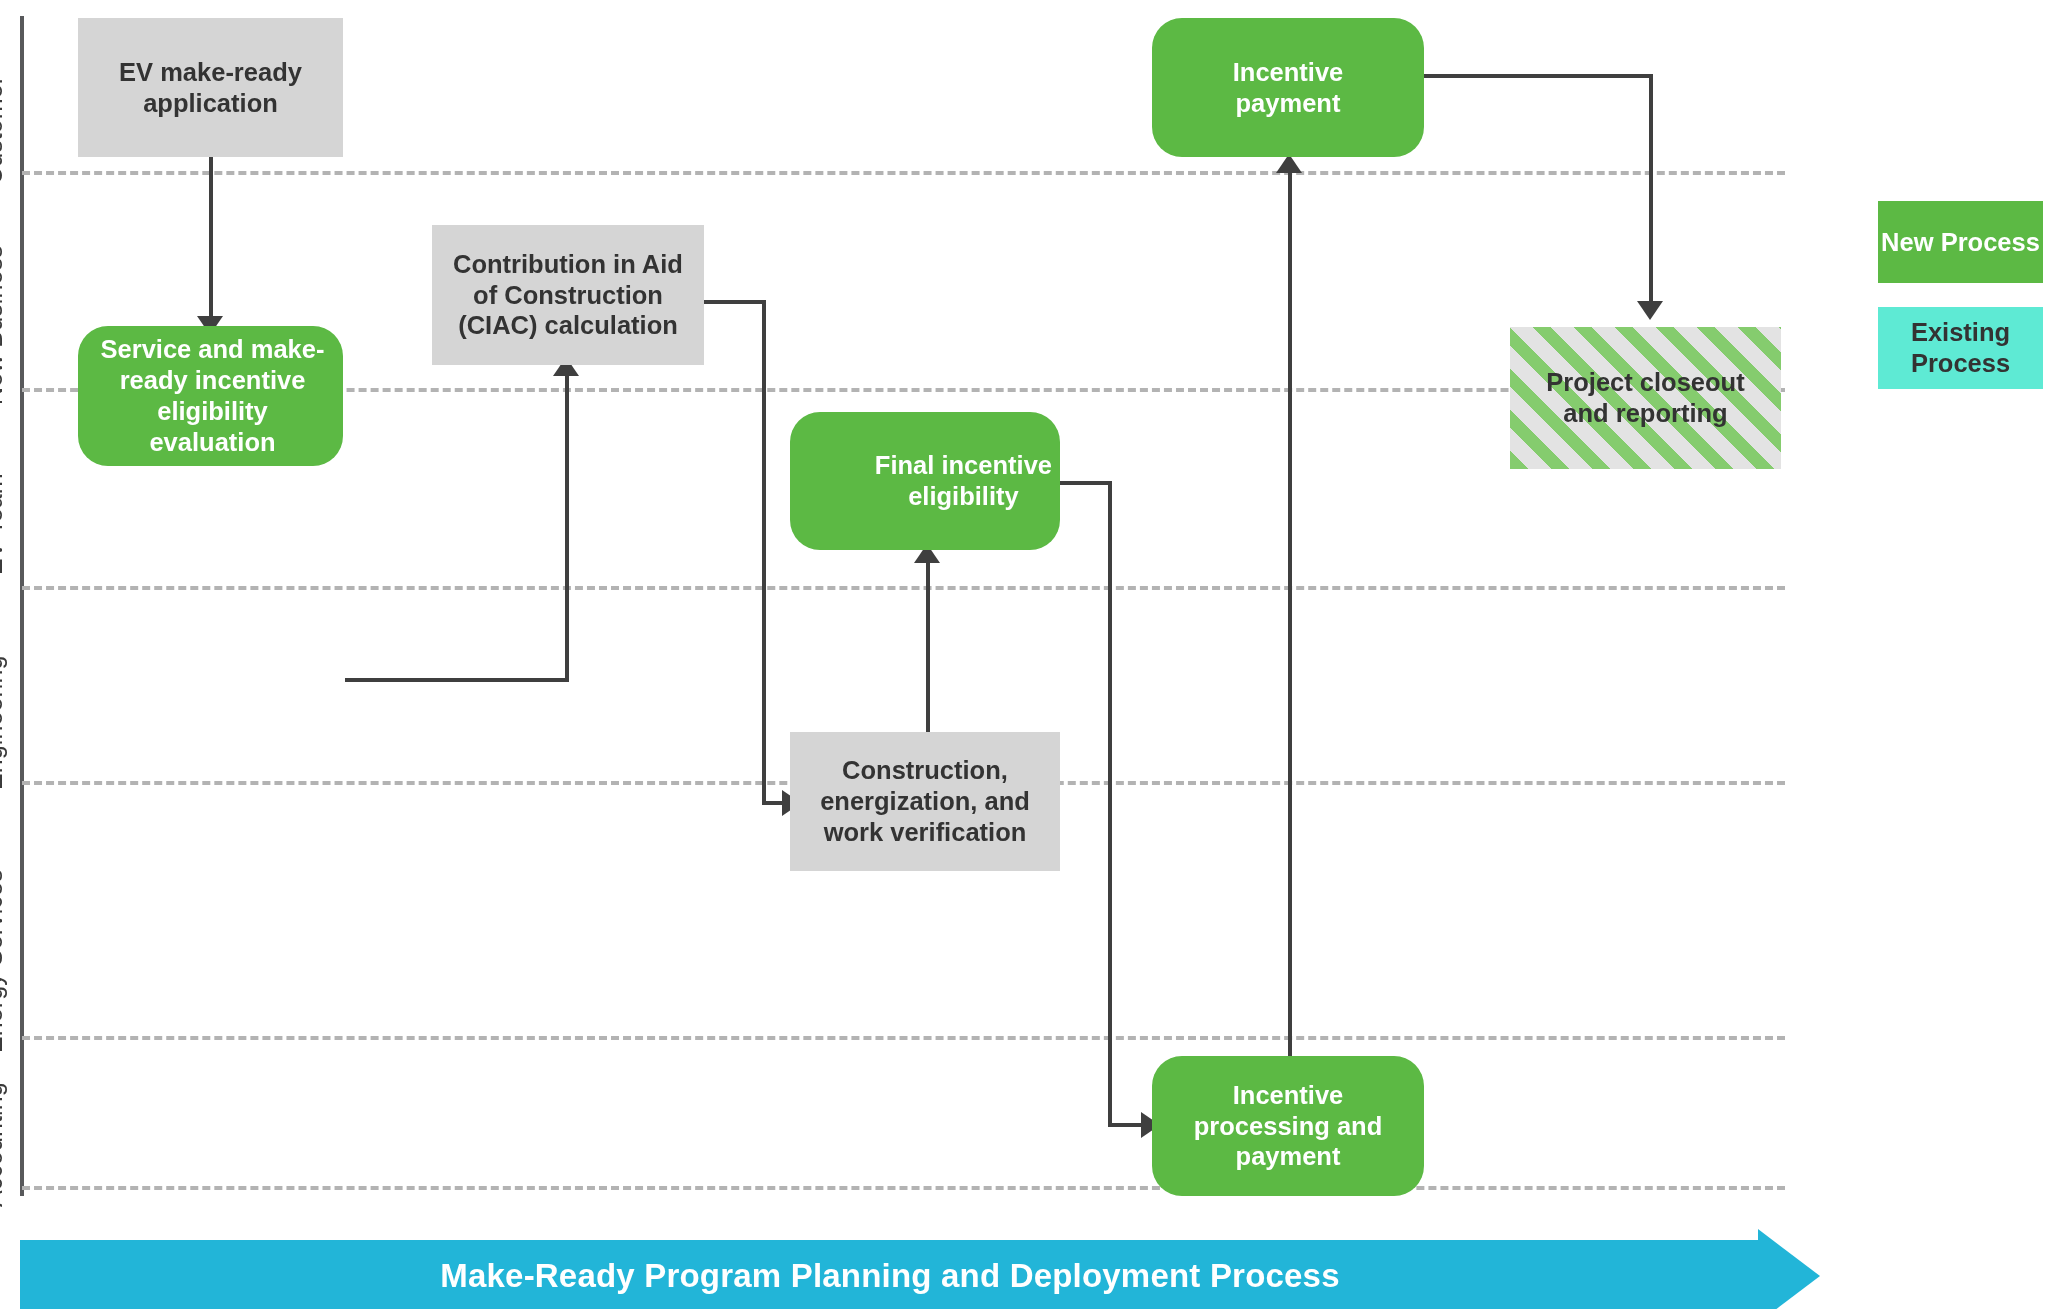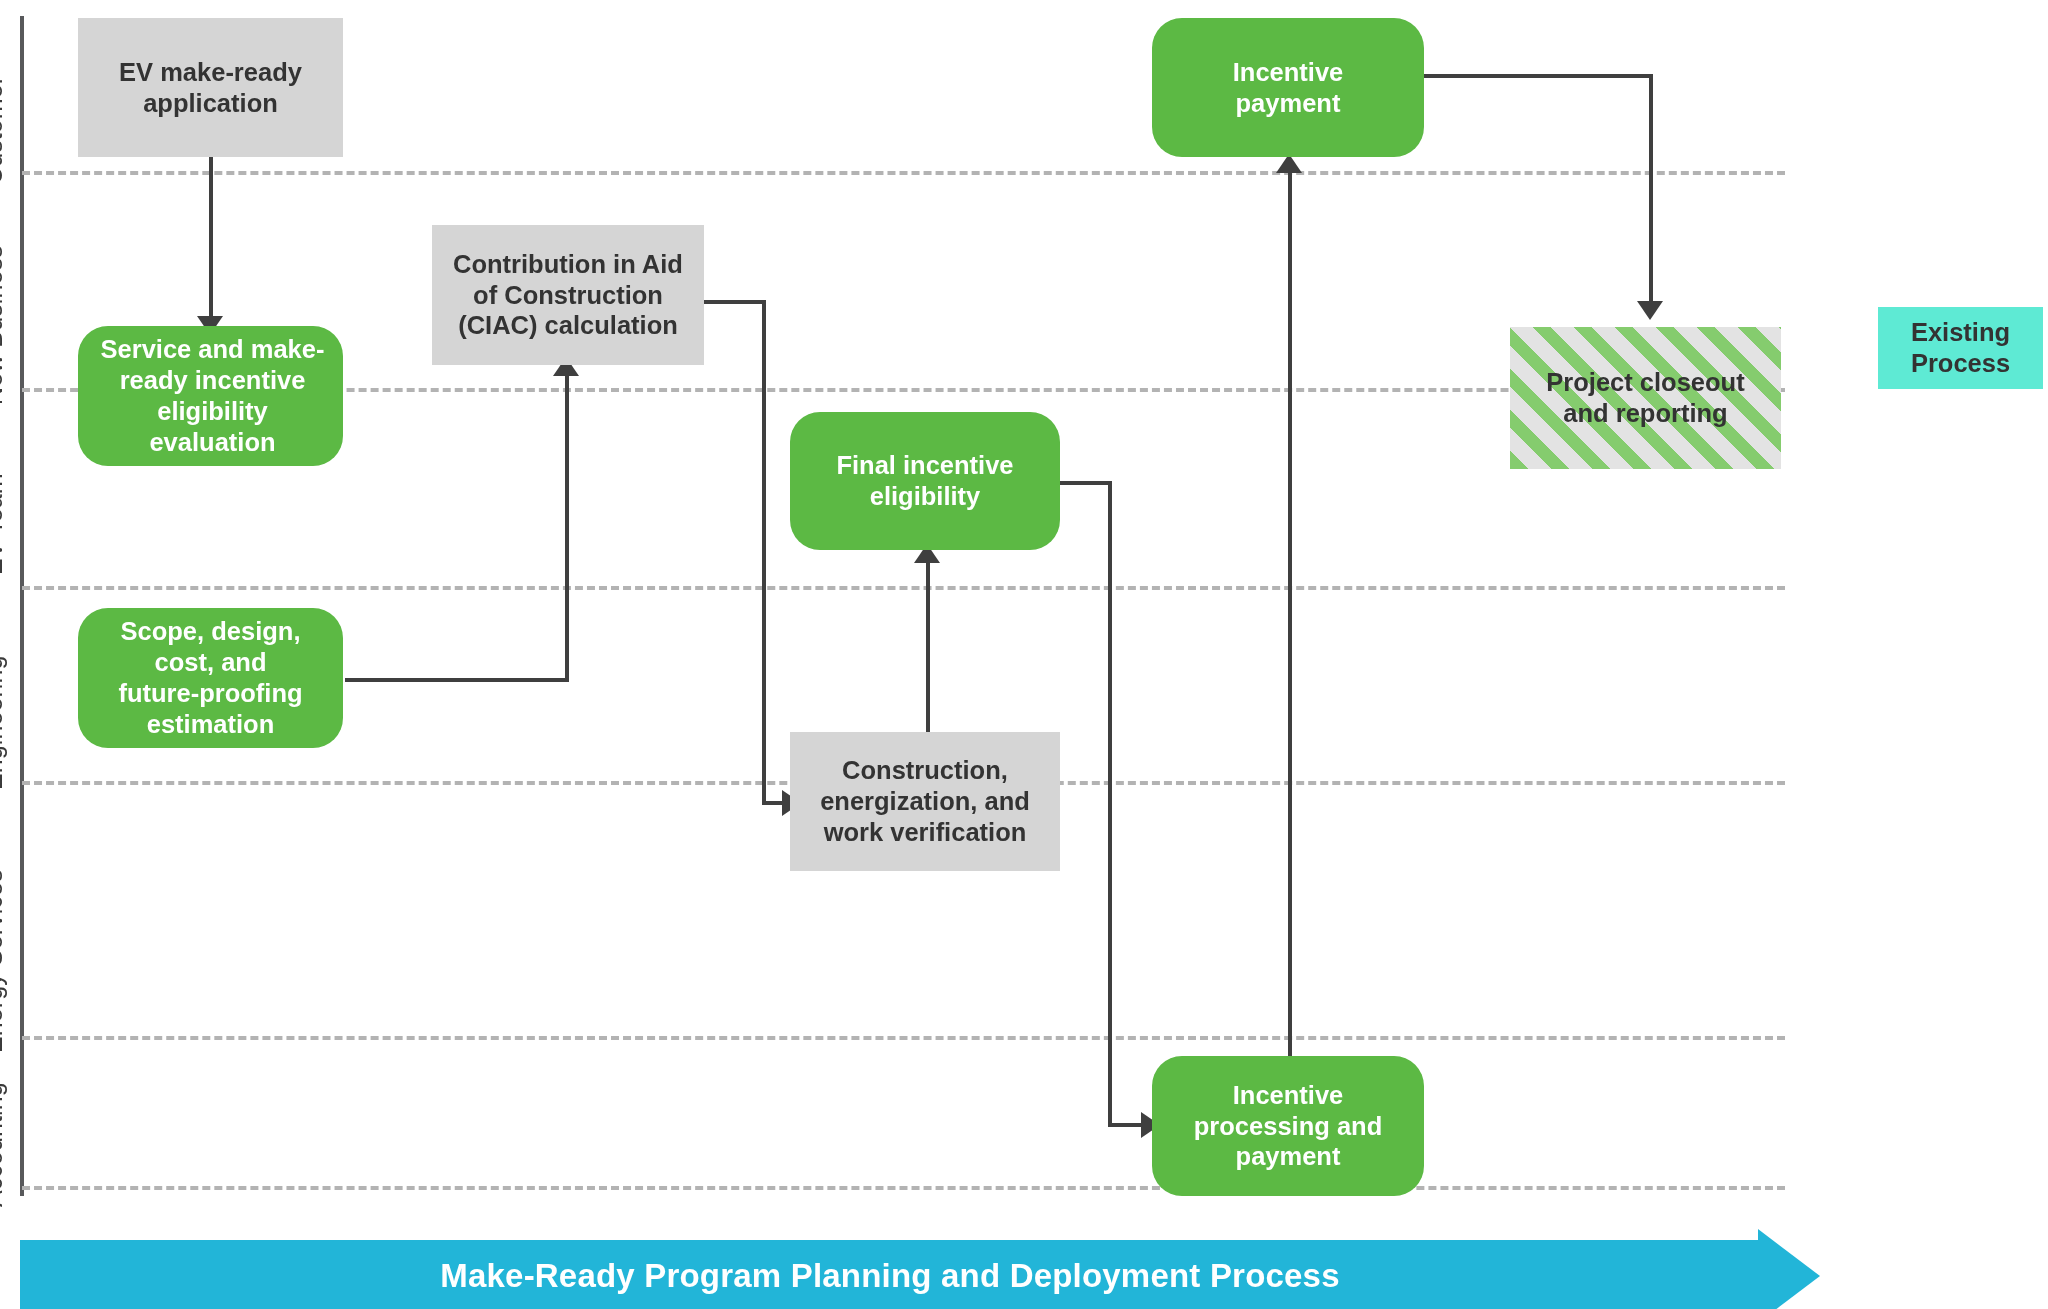--- a/index.html
+++ b/index.html
@@ -140,30 +140,22 @@
   </div>
 
   <div class="box existing" style="left:432px;top:209px;width:272px;height:140px;">
     <div>
       <span>Contribution in Aid</span>
       <span>of Construction</span>
       <span>(CIAC) calculation</span>
     </div>
   </div>
 
-  <div class="box new" style="left:78px;top:592px;width:265px;height:140px;">
-    <div>
-      <span>Scope, design,</span>
-      <span>cost, and</span>
-      <span>future-proofing</span>
-      <span>estimation</span>
-    </div>
-  </div>
-
-  <div class="box new" style="left:790px;top:396px;width:270px;height:138px;">
+
+  <div class="box new" style="left:790px;top:396px;width:270px;height:138px;justify-content:flex-end;">
     <div>
       <span>Final incentive</span>
       <span>eligibility</span>
     </div>
   </div>
 
   <div class="box existing" style="left:790px;top:716px;width:270px;height:139px;">
     <div>
       <span>Construction,</span>
       <span>energization, and</span>
@@ -186,20 +178,26 @@
   </div>
 
   <div class="box new" style="left:1152px;top:1040px;width:272px;height:140px;">
     <div>
       <span>Incentive</span>
       <span>processing and</span>
       <span>payment</span>
     </div>
   </div>
 
+  <div class="legend-box new" style="left:1878px;top:185px;width:165px;height:82px;">
+    <div>
+      <span>New</span>
+      <span>Process</span>
+    </div>
+  </div>
 
   <div class="legend-box existing" style="left:1878px;top:291px;width:165px;height:82px;">
     <div>
       <span>Existing</span>
       <span>Process</span>
     </div>
   </div>
 
   <div id="banner">
     <div id="banner-body"></div>

